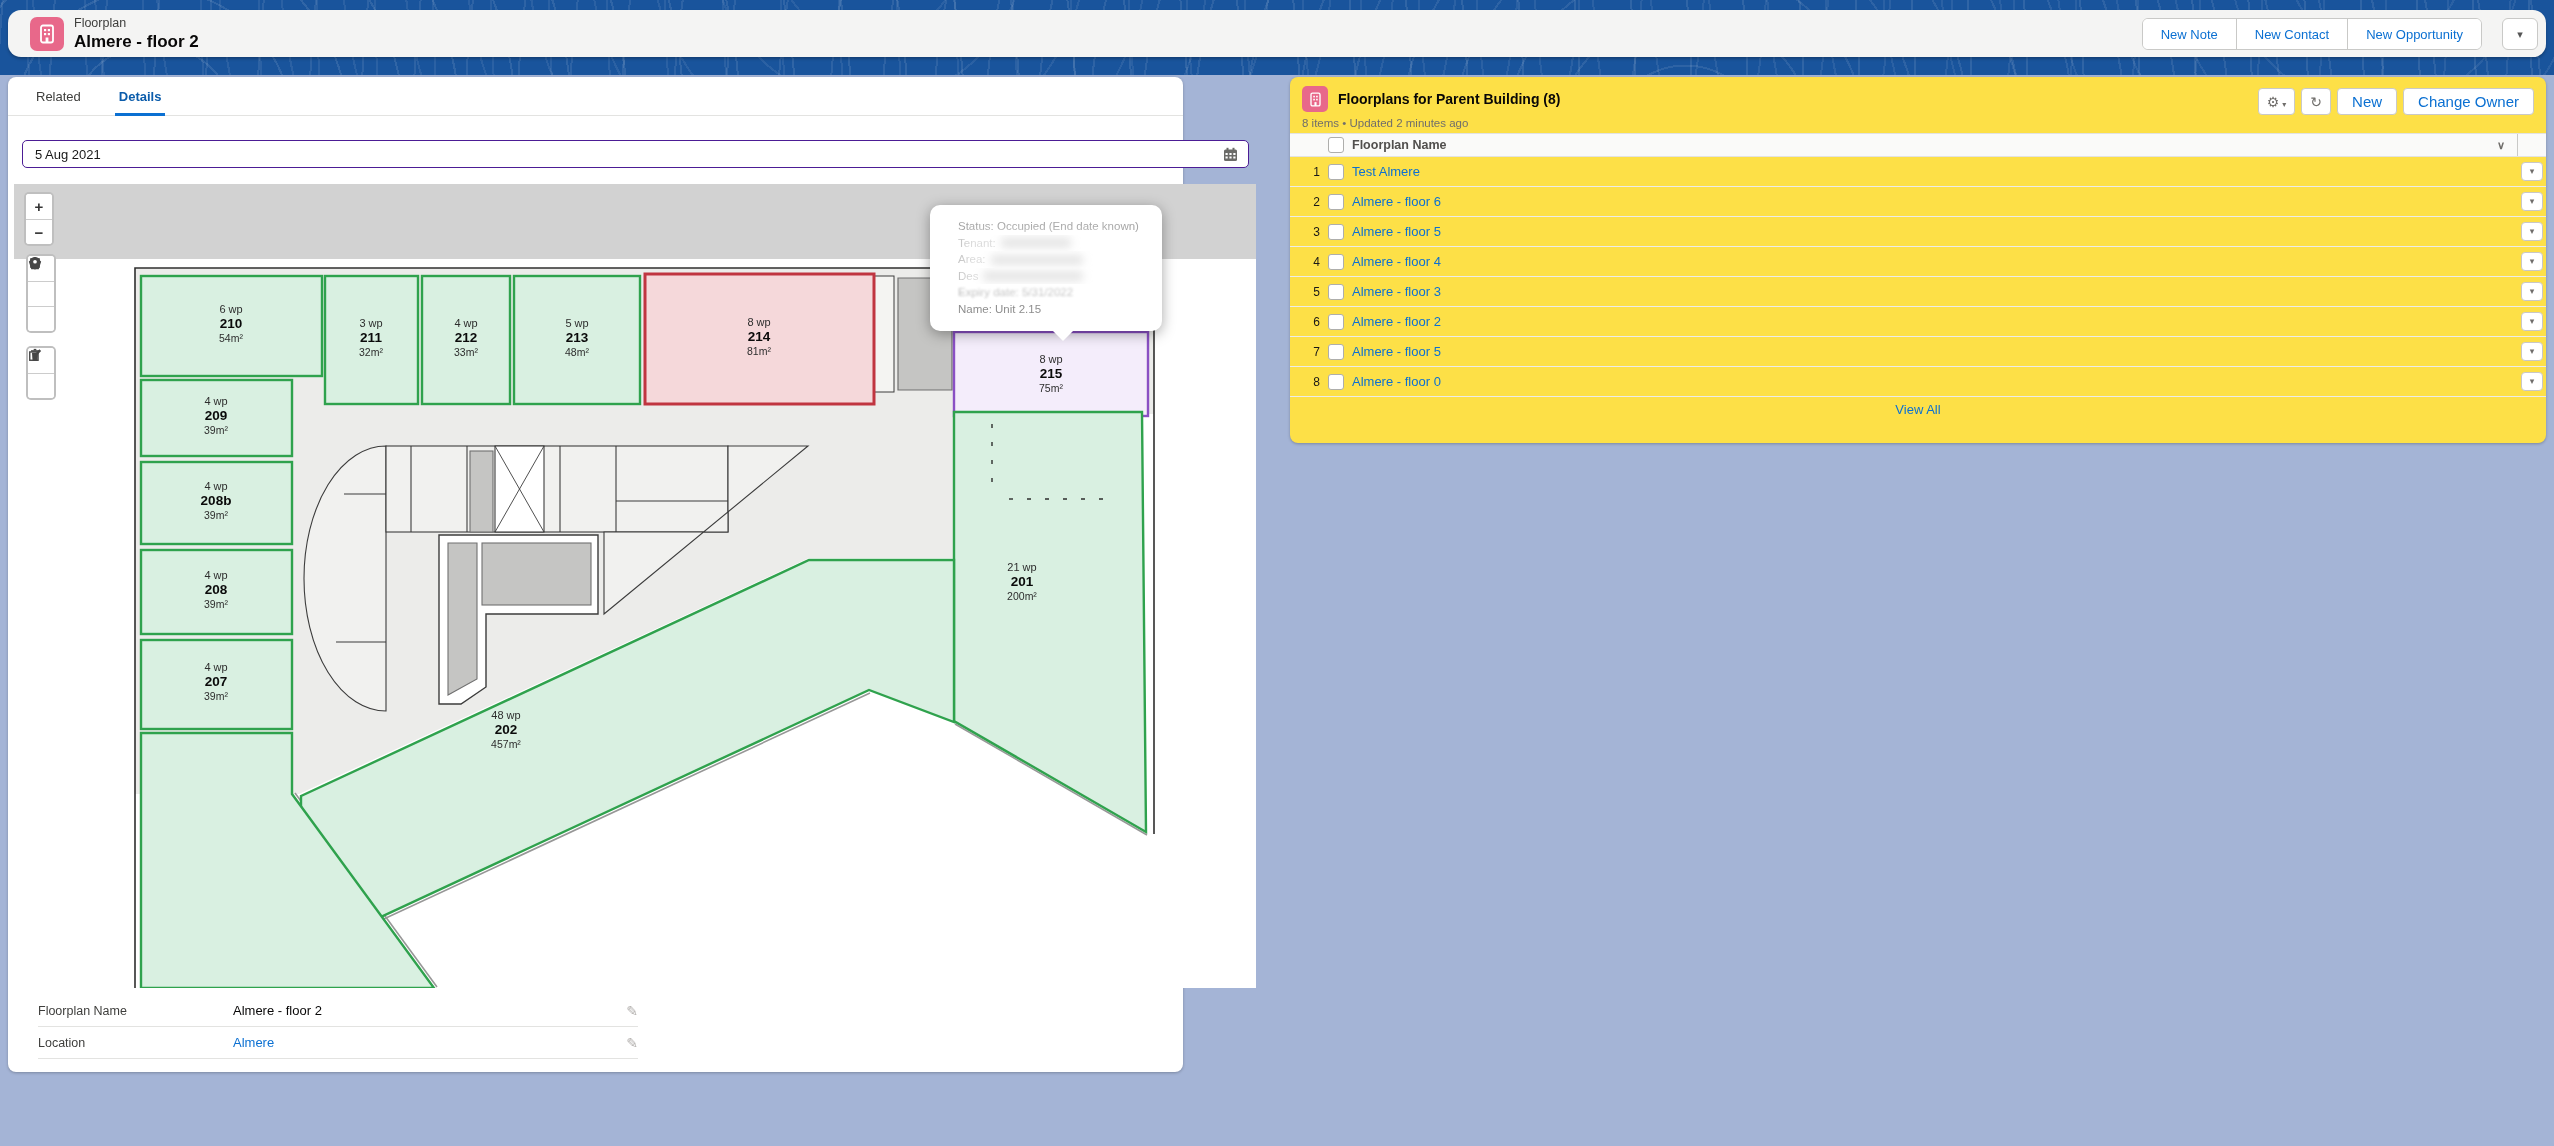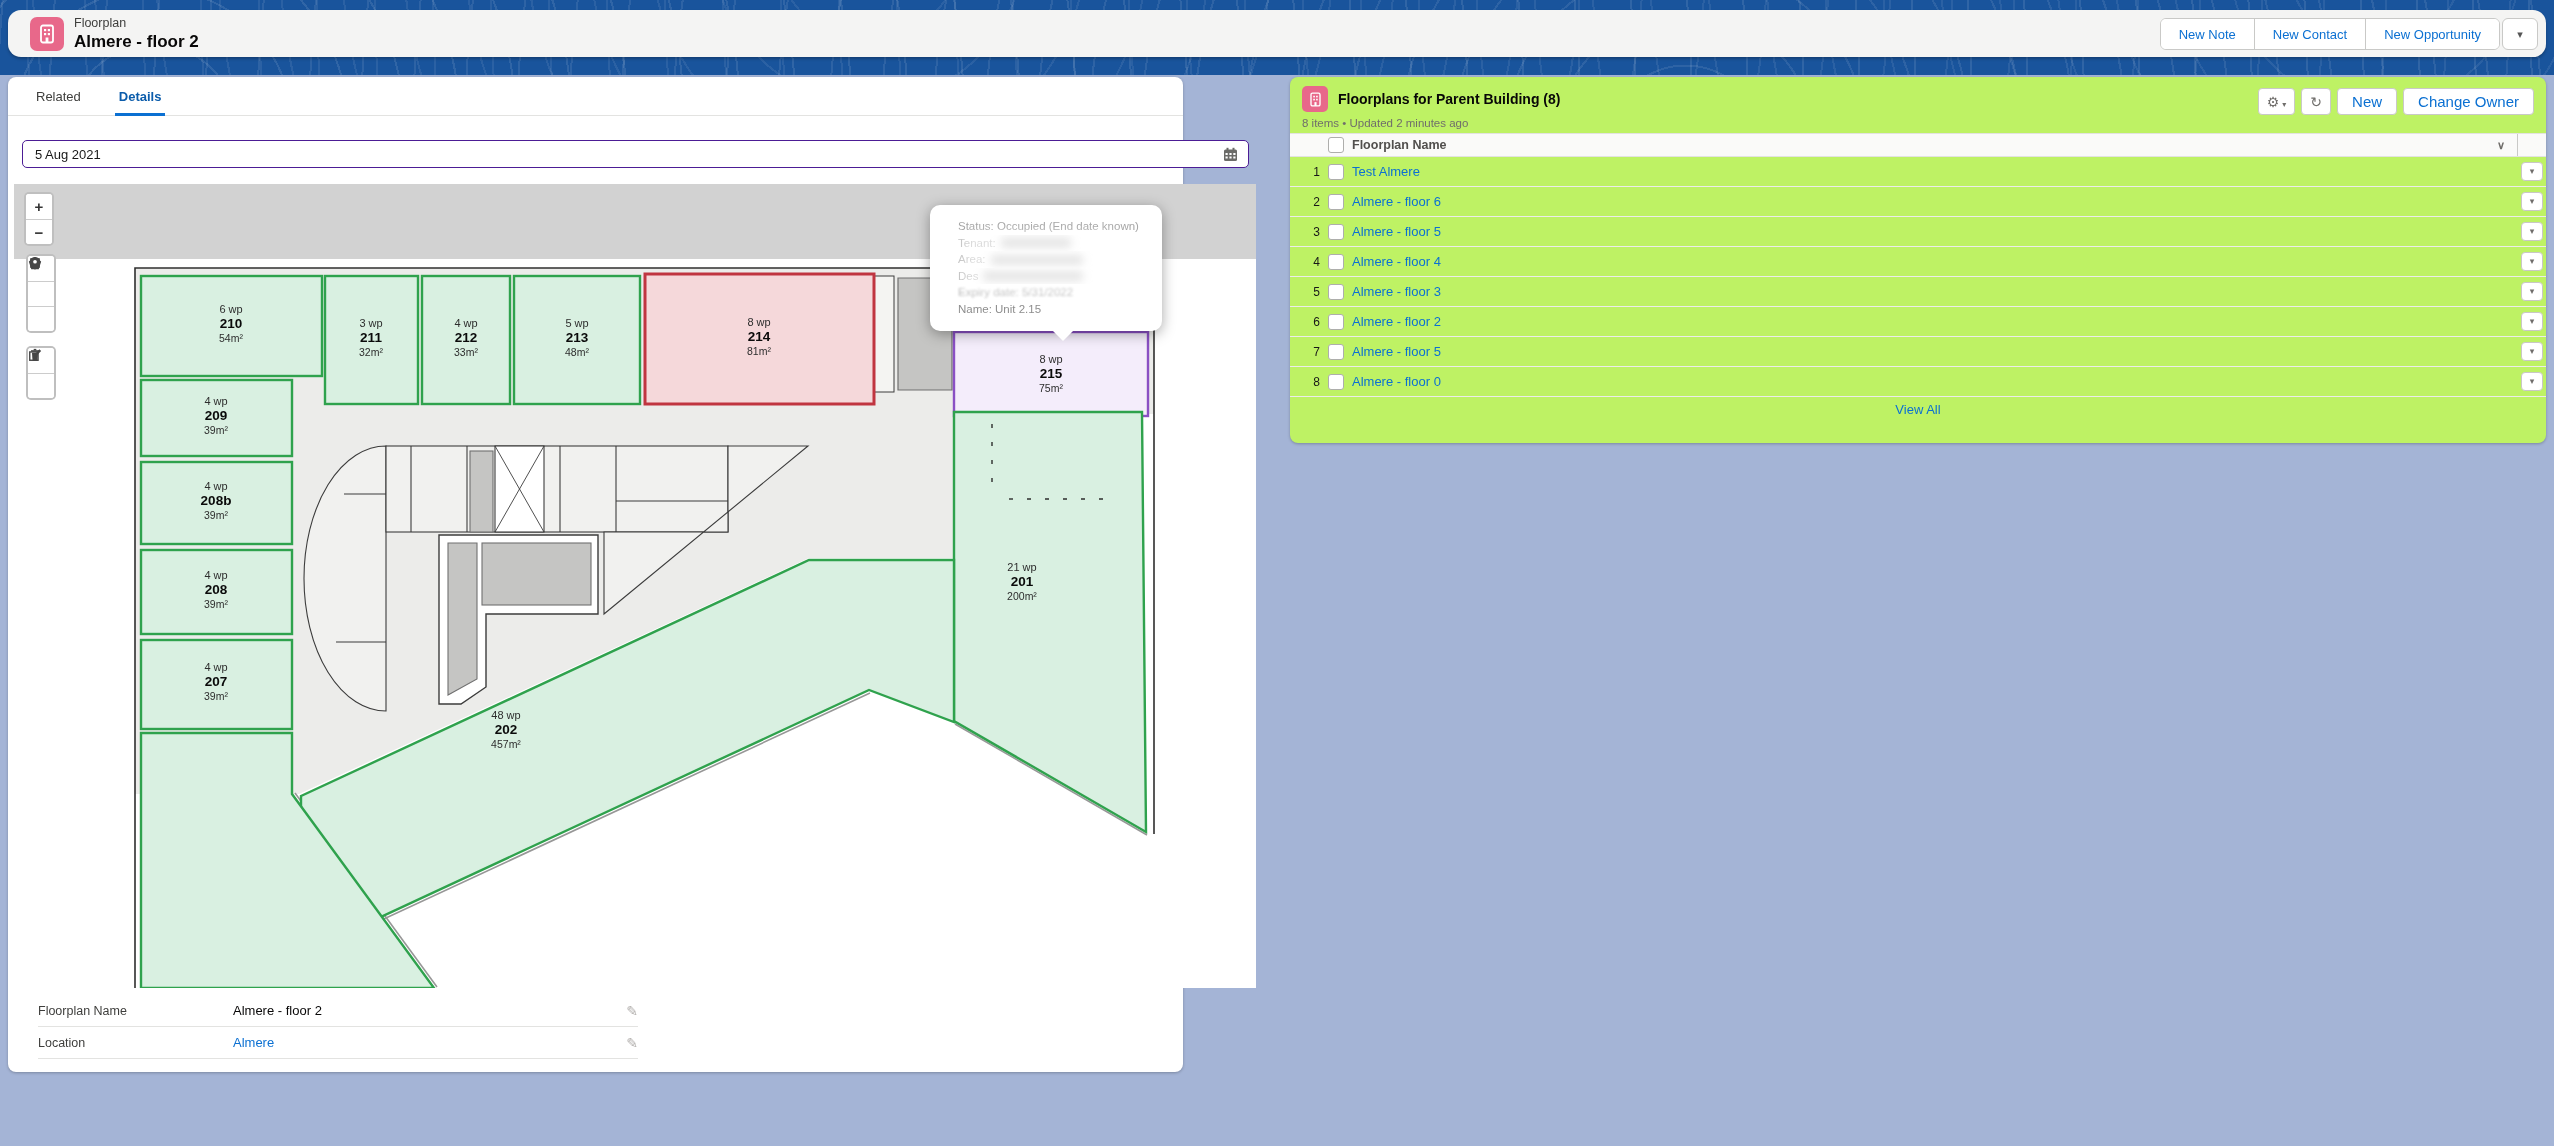--- a/index.html
+++ b/index.html
@@ -11,21 +11,21 @@
       repeating-radial-gradient(circle at 34% -70%, transparent 0 30px, rgba(255,255,255,.08) 30px 32px, transparent 32px 62px),
       repeating-radial-gradient(circle at 66% 190%, transparent 0 24px, rgba(255,255,255,.09) 24px 26px, transparent 26px 52px),
       repeating-radial-gradient(circle at 93% -50%, transparent 0 28px, rgba(255,255,255,.08) 28px 30px, transparent 30px 58px);}
   
   .header-card{position:absolute;left:8px;top:10px;width:2538px;height:47px;background:#f4f4f3;
       border-radius:13px;box-shadow:0 2px 3px rgba(0,0,0,.25);}
   .sficon{background:#e8688a;display:flex;align-items:center;justify-content:center;}
   .hdr-icon{position:absolute;left:22px;top:7px;width:34px;height:34px;border-radius:7px;}
   .hdr-entity{position:absolute;left:66px;top:6px;font-size:12.5px;color:#3e3e3c;}
   .hdr-title{position:absolute;left:66px;top:22px;font-size:17px;font-weight:bold;color:#080707;}
-  .header-right{position:absolute;right:8px;top:8px;display:flex;gap:2px;align-items:center;}
+  .header-right{position:absolute;right:8px;top:8px;display:flex;gap:20px;align-items:center;}
   .btn-group{display:flex;border:1px solid #c9c9c7;border-radius:6px;overflow:hidden;background:#fff;}
   .hbtn{border:0;border-left:1px solid #c9c9c7;padding:0 18px;height:30px;background:#fff;color:#0b70d2;
         font-size:13px;font-family:inherit;cursor:pointer;}
   .hbtn:first-child{border-left:0;}
   .chev-btn{width:36px;height:32px;border:1px solid #c9c9c7;border-radius:6px;background:#fff;color:#555;
         font-size:11px;cursor:pointer;}
   
   .left-card{position:absolute;left:8px;top:77px;width:1175px;height:995px;background:#fff;border-radius:8px;
        box-shadow:0 1px 3px rgba(0,0,0,.25);}
   .tabs{position:absolute;left:0;top:0;width:100%;height:39px;border-bottom:1px solid #e3e3e1;
@@ -62,21 +62,21 @@
   .smudge{position:absolute;left:34px;top:26px;width:158px;height:60px;background:rgba(255,255,255,.45);
       filter:blur(6px);border-radius:12px;z-index:2;pointer-events:none;}
   
   .fields{position:absolute;left:30px;top:918px;width:600px;}
   .frow{display:flex;align-items:center;height:31px;border-bottom:1px solid #e3e3e1;}
   .flabel{width:195px;font-size:12.5px;color:#3e3e3c;}
   .fvalue{flex:1;font-size:13px;color:#080707;}
   .fvalue.link{color:#0b70d2;cursor:pointer;}
   .pencil{width:20px;color:#b0adab;font-size:14px;cursor:pointer;text-align:right;}
   
-  .right-card{position:absolute;left:1290px;top:77px;width:1256px;height:366px;background:#bef264;border-radius:8px;
+  .right-card{position:absolute;left:1290px;top:77px;width:1256px;height:366px;background:#fde047;border-radius:8px;
       box-shadow:0 1px 3px rgba(0,0,0,.25);}
   .rc-icon{position:absolute;left:12px;top:9px;width:26px;height:26px;border-radius:5px;}
   .rc-title{position:absolute;left:48px;top:14px;font-size:14px;font-weight:bold;color:#080707;cursor:pointer;}
   .rc-meta{position:absolute;left:12px;top:40px;font-size:11.5px;color:#706e6b;}
   .rc-btns{position:absolute;right:12px;top:11px;display:flex;gap:6px;}
   .rbtn{height:27px;border:1px solid #c9c9c7;border-radius:4px;background:#fff;color:#0b70d2;font-size:15px;
       font-family:inherit;padding:0 14px;cursor:pointer;}
   .rbtn.icon{color:#706e6b;padding:0 8px;font-size:14px;}
   .rbtn .mini{font-size:8px;margin-left:3px;color:#706e6b;}
   .rc-table{position:absolute;left:0;top:56px;width:100%;}

